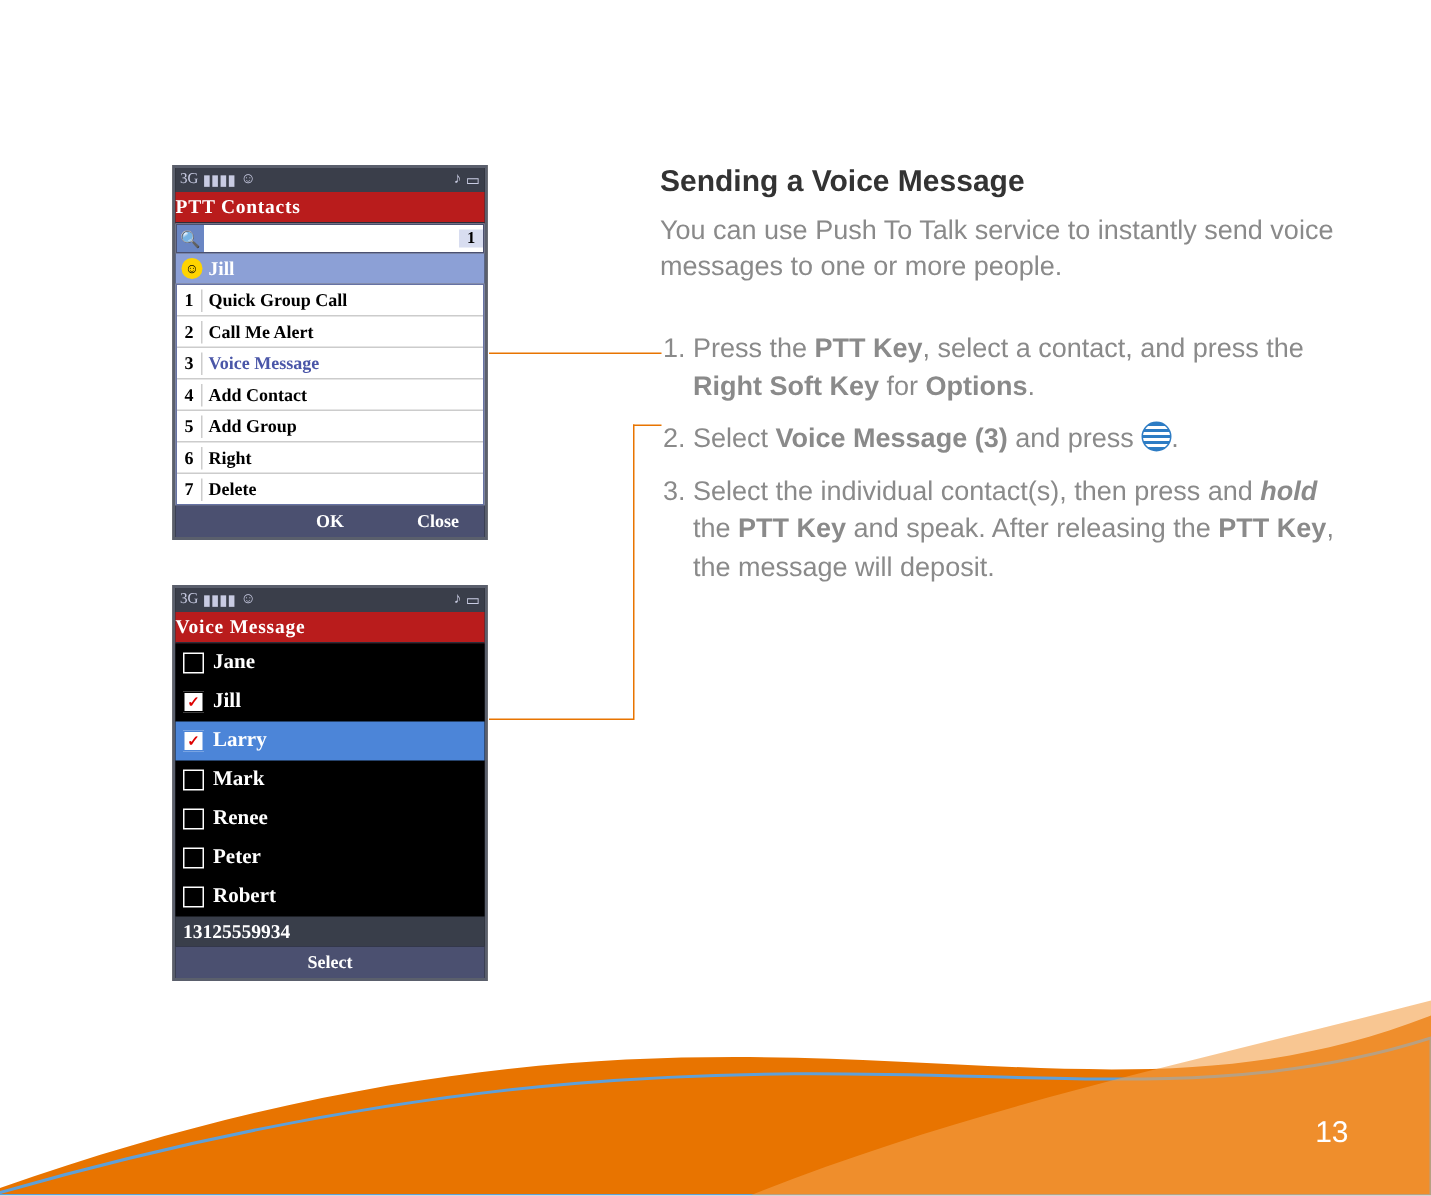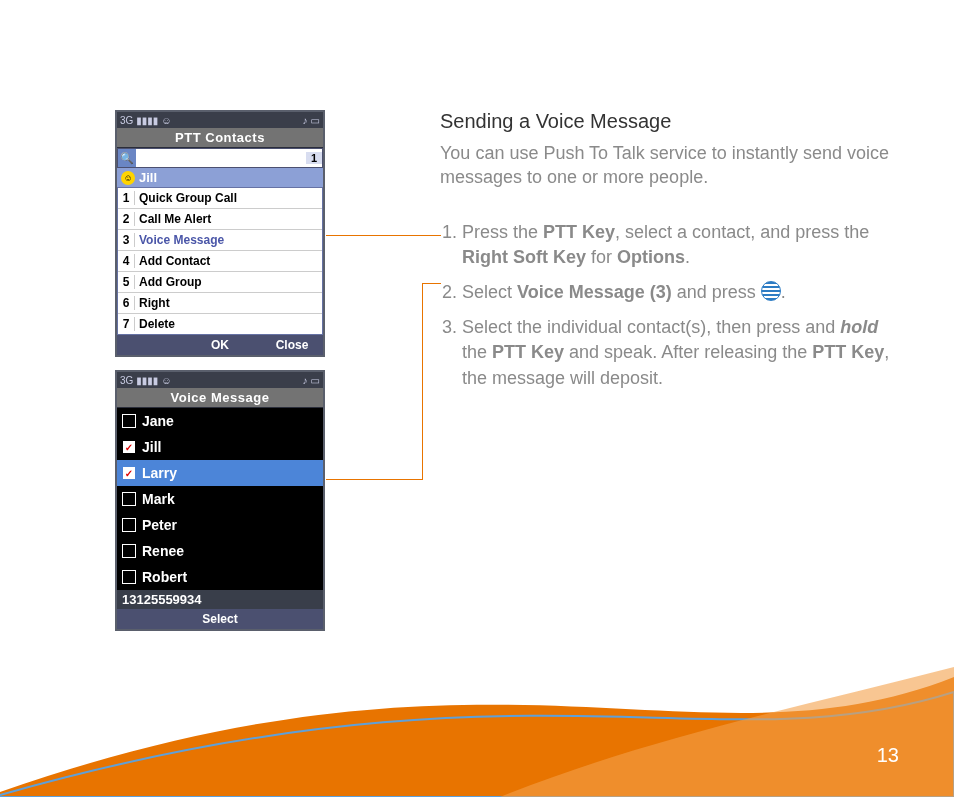--- a/index.html
+++ b/index.html
@@ -21,38 +21,38 @@
   .phones-col {
     position: absolute;
     left: 115px;
     top: 110px;
     width: 210px;
   }
   .phone {
     border: 2px solid #5a5f6c;
     background: #000;
     width: 206px;
-    font-family: Liberation Sans, sans-serif;
-    margin-bottom: 13px;
+    font-family: Liberation Serif, serif;
+    margin-bottom: 30px;
   }
   .statusbar {
     height: 16px;
     background: #3a3e4a;
     color: #c8cbe2;
     font-size: 10px;
     display: flex;
     justify-content: space-between;
     align-items: center;
     padding: 0 3px;
   }
   .statusbar .left, .statusbar .right { display:flex; gap:3px; }
   .titlebar {
-    background: #737373;
+    background: #b91c1c;
     color: #fff;
-    text-align: center;
+    text-align: left;
     font-weight: bold;
     font-size: 13px;
     padding: 2px 0;
     letter-spacing: .5px;
     border-bottom:1px solid #2a2d3a;
   }
   .searchbar {
     background: #fff;
     display:flex;
     align-items:center;
@@ -102,21 +102,21 @@
 
   
   .text-col {
     position: absolute;
     left: 440px;
     top: 110px;
     width: 455px;
     color:#8a8a8a;
   }
   .heading {
-    color:#333;font-size:20px;margin:0 0 8px 0;font-weight:normal;
+    color:#333;font-size:20px;margin:0 0 8px 0;font-weight:bold;
   }
   .intro{font-size:18px;line-height:1.35;margin:0 0 30px 0;}
   ol.steps{padding-left:22px;margin:0;font-size:18px;line-height:1.4;}
   ol.steps li{margin-bottom:10px;}
   .steps strong{color:#8a8a8a;}
   .steps em{font-style:italic;}
   .att-globe{
     display:inline-block;width:18px;height:18px;border-radius:50%;
     background: repeating-linear-gradient(0deg,#2d7cc4 0 2px,#fff 2px 4px);
     border:1px solid #2d7cc4;vertical-align:-3px;
@@ -231,25 +231,25 @@
         <div class="vm-row sel">
             <span class="cb larry">✓</span>
             <span>Larry</span>
           </div>
         <div class="vm-row">
             <span class="cb"></span>
             <span>Mark</span>
           </div>
         <div class="vm-row">
             <span class="cb"></span>
+            <span>Renee</span>
+          </div>
+        <div class="vm-row">
+            <span class="cb"></span>
             <span>Peter</span>
-          </div>
-        <div class="vm-row">
-            <span class="cb"></span>
-            <span>Renee</span>
           </div>
         <div class="vm-row">
             <span class="cb"></span>
             <span>Robert</span>
           </div>
       </div>
       <div class="phonelabel">13125559934</div>
       <div class="softkeys">
         <span></span>
         <span class="mid">Select</span>

